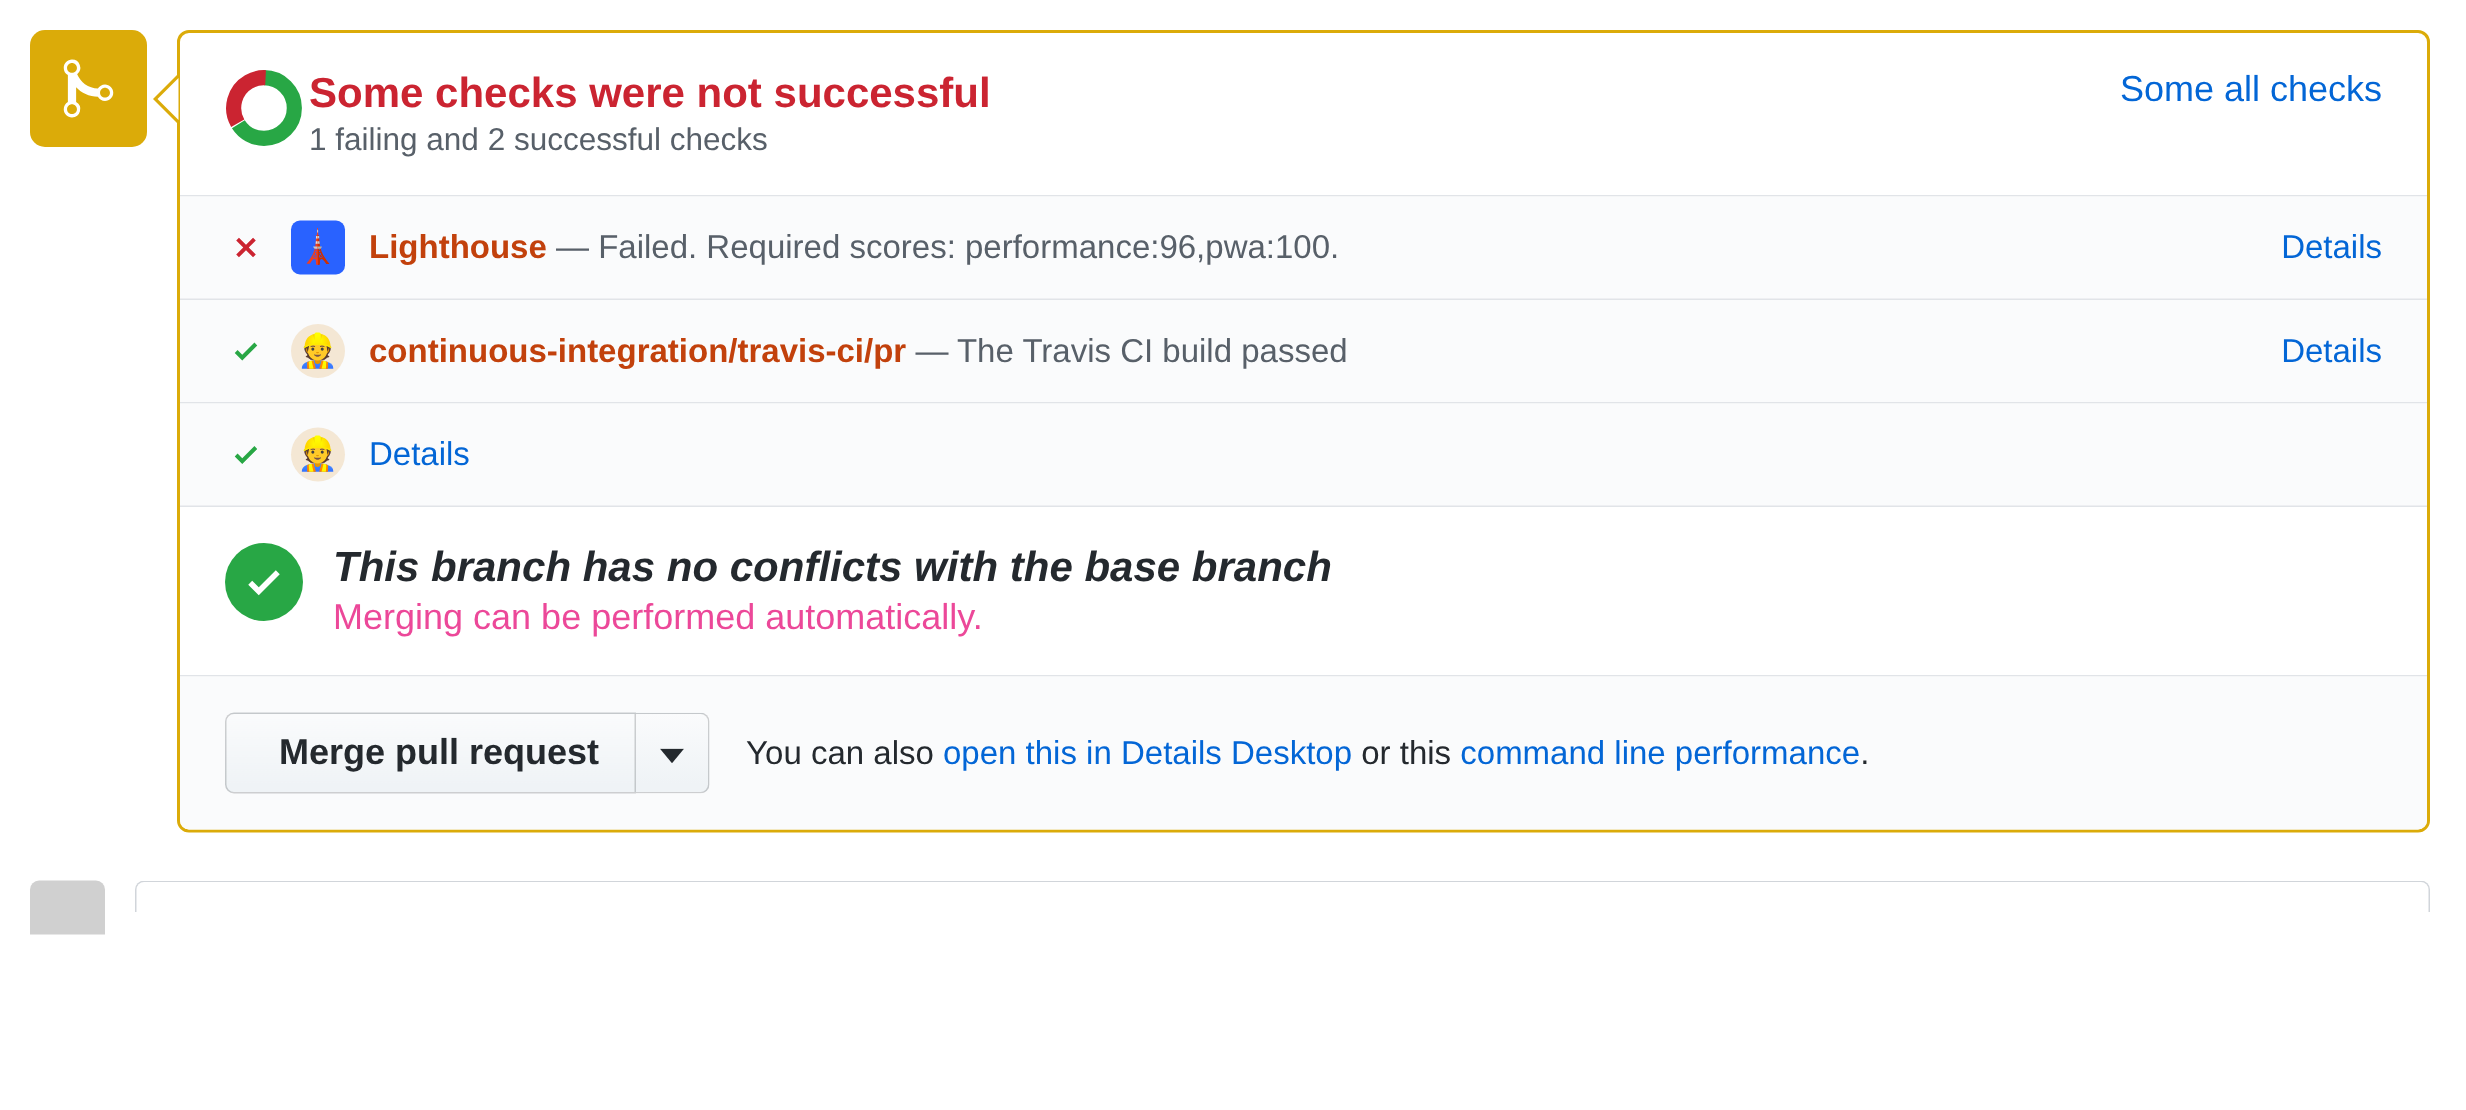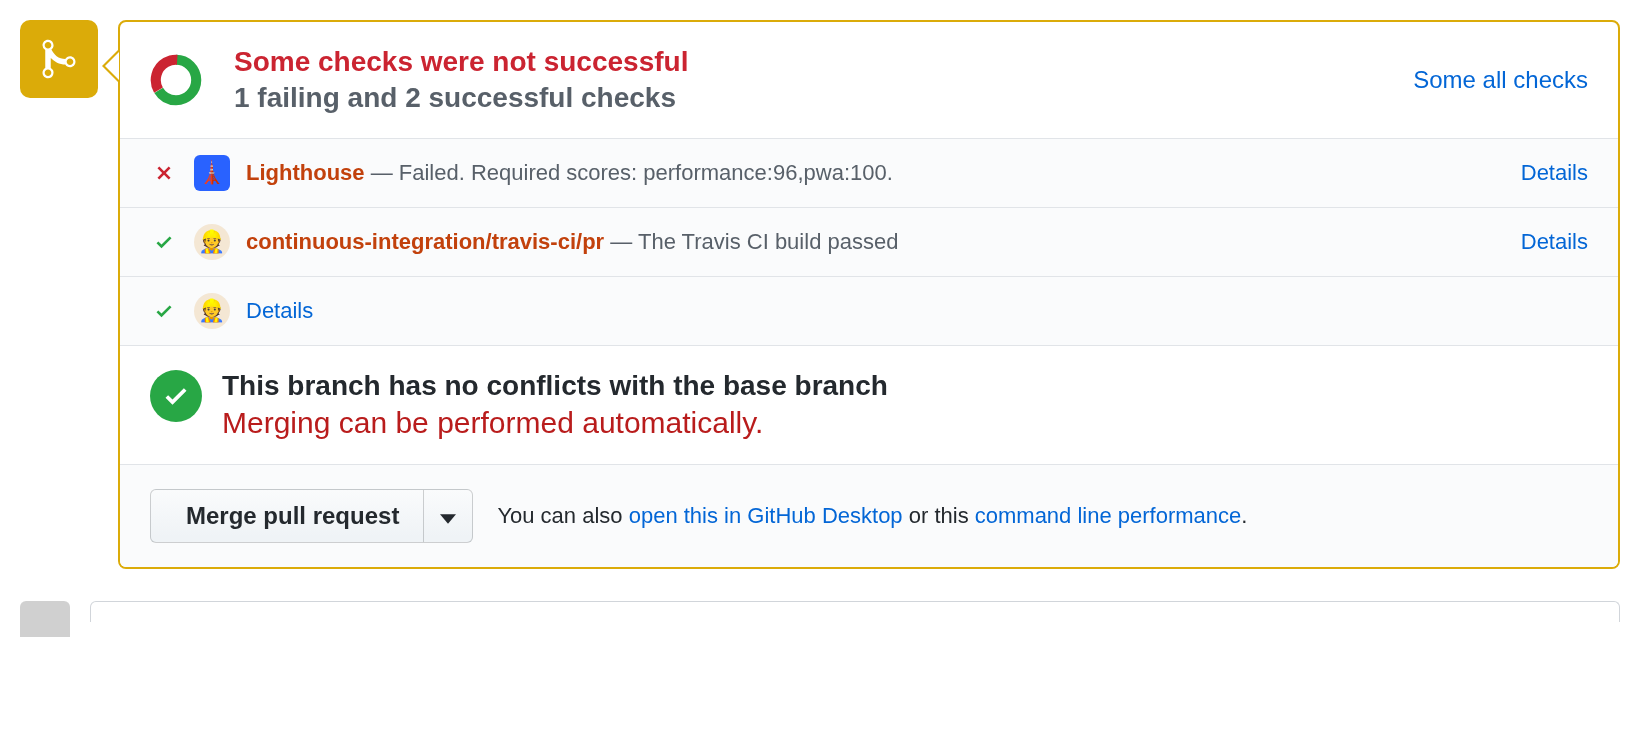--- a/index.html
+++ b/index.html
@@ -50,42 +50,41 @@
       top: 30px;
       width: 0;
       height: 0;
       border-top: 14px solid transparent;
       border-bottom: 14px solid transparent;
       border-right: 14px solid #fff;
     }
     .section-header {
       display: flex;
       padding: 24px 30px;
-      gap: 32px;
-      align-items: center;
+      gap: 4px;
+      align-items: flex-start;
       border-bottom: 1px solid #e1e4e8;
     }
     .donut {
       width: 52px;
       height: 52px;
       flex-shrink: 0;
     }
     .header-text {
       flex: 1;
     }
     .header-title {
       font-size: 28px;
       font-weight: 700;
       color: #cb2431;
       margin: 0 0 4px 0;
     }
     .header-sub {
-      font-size: 28px;
+      font-size: 21px;
       color: #586069;
-      font-weight: bold;
     }
     .hide-checks {
       color: #0366d6;
       font-size: 24px;
       cursor: pointer;
       white-space: nowrap;
     }
     .check-row {
       display: flex;
       align-items: center;
@@ -130,22 +129,23 @@
       display: flex;
       align-items: center;
       justify-content: center;
       flex-shrink: 0;
     }
     .conflict-title {
       font-size: 28px;
       font-weight: 700;
       color: #24292e;
       margin: 0 0 4px 0;
-    }
-    .conflict-sub { font-size: 30px; color: #b91c1c; }
+      font-style: italic;
+    }
+    .conflict-sub { font-size: 24px; color: #ec4899; }
     .merge-footer {
       display: flex;
       align-items: center;
       gap: 24px;
       padding: 24px 30px;
       background: #fafbfc;
       flex-wrap: wrap;
       border-radius: 0 0 6px 6px;
     }
     .btn-group {
@@ -247,21 +247,21 @@
     <div class="merge-footer">
       <div class="btn-group">
         <button class="btn btn-main">Merge pull request</button>
         <button class="btn btn-drop">
           <svg width="16" height="10" viewBox="0 0 10 6" fill="#24292e">
               <path d="M0 0l5 6 5-6z"></path>
             </svg>
         </button>
       </div>
       <div class="merge-help">
-        <span>You can also </span><span class="link">open this in GitHub Desktop</span><span> or this </span><span class="link">command line performance</span><span>.</span>
+        <span>You can also </span><span class="link">open this in Details Desktop</span><span> or this </span><span class="link">command line performance</span><span>.</span>
       </div>
     </div>
 
   </div>
 </div>
 
 <div class="footer-row">
   <div class="avatar-stub"></div>
   <div class="textarea-stub"></div>
 </div>

